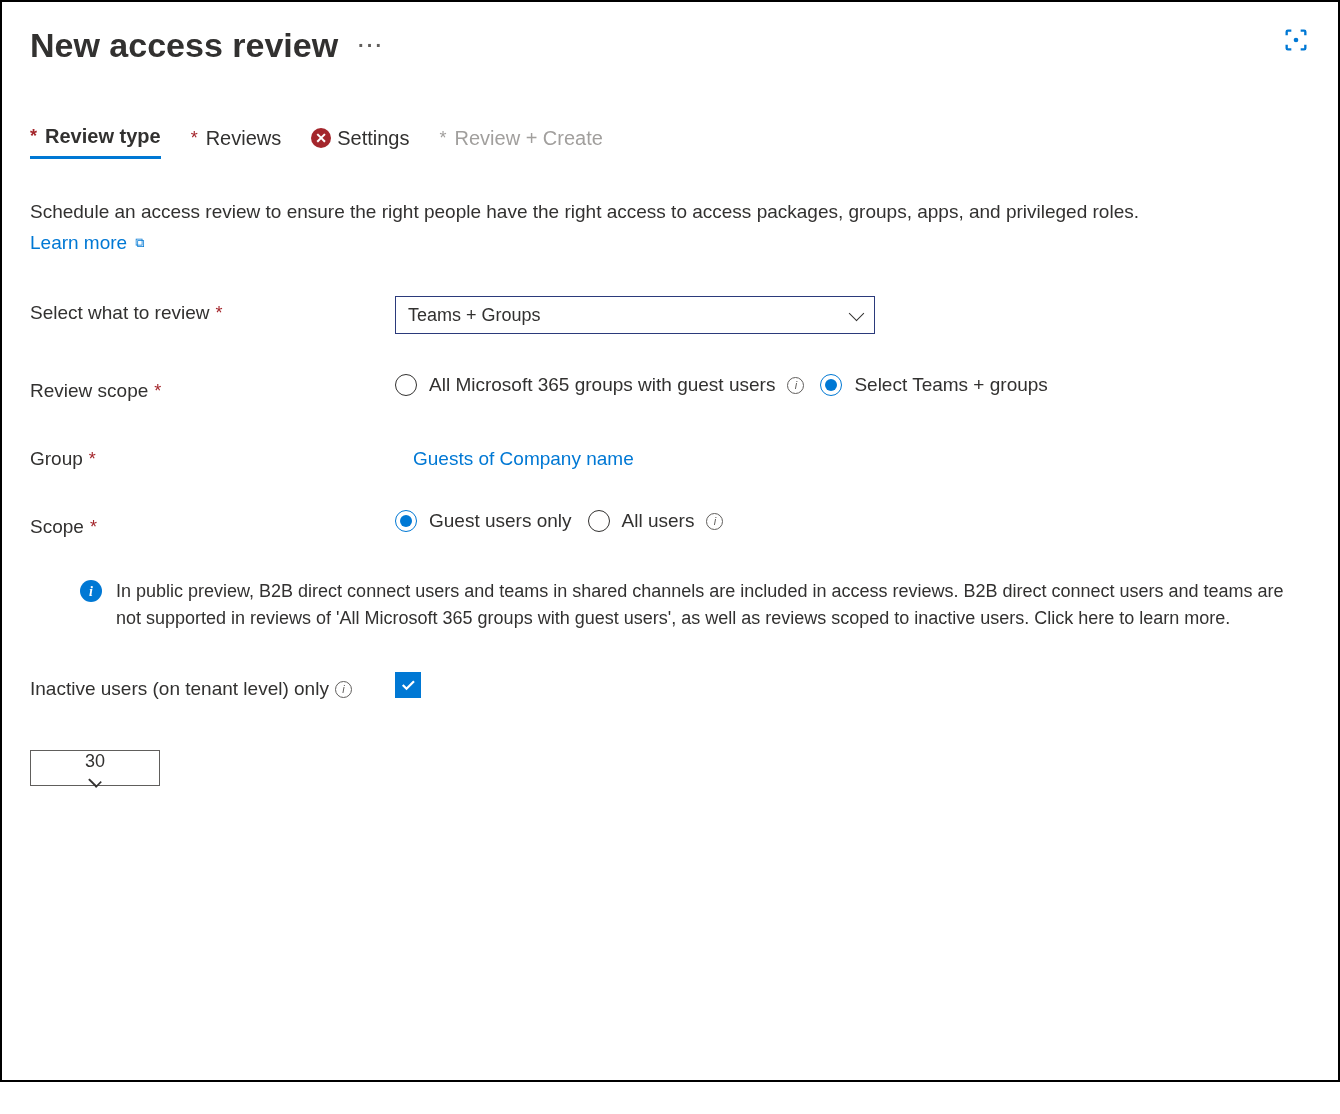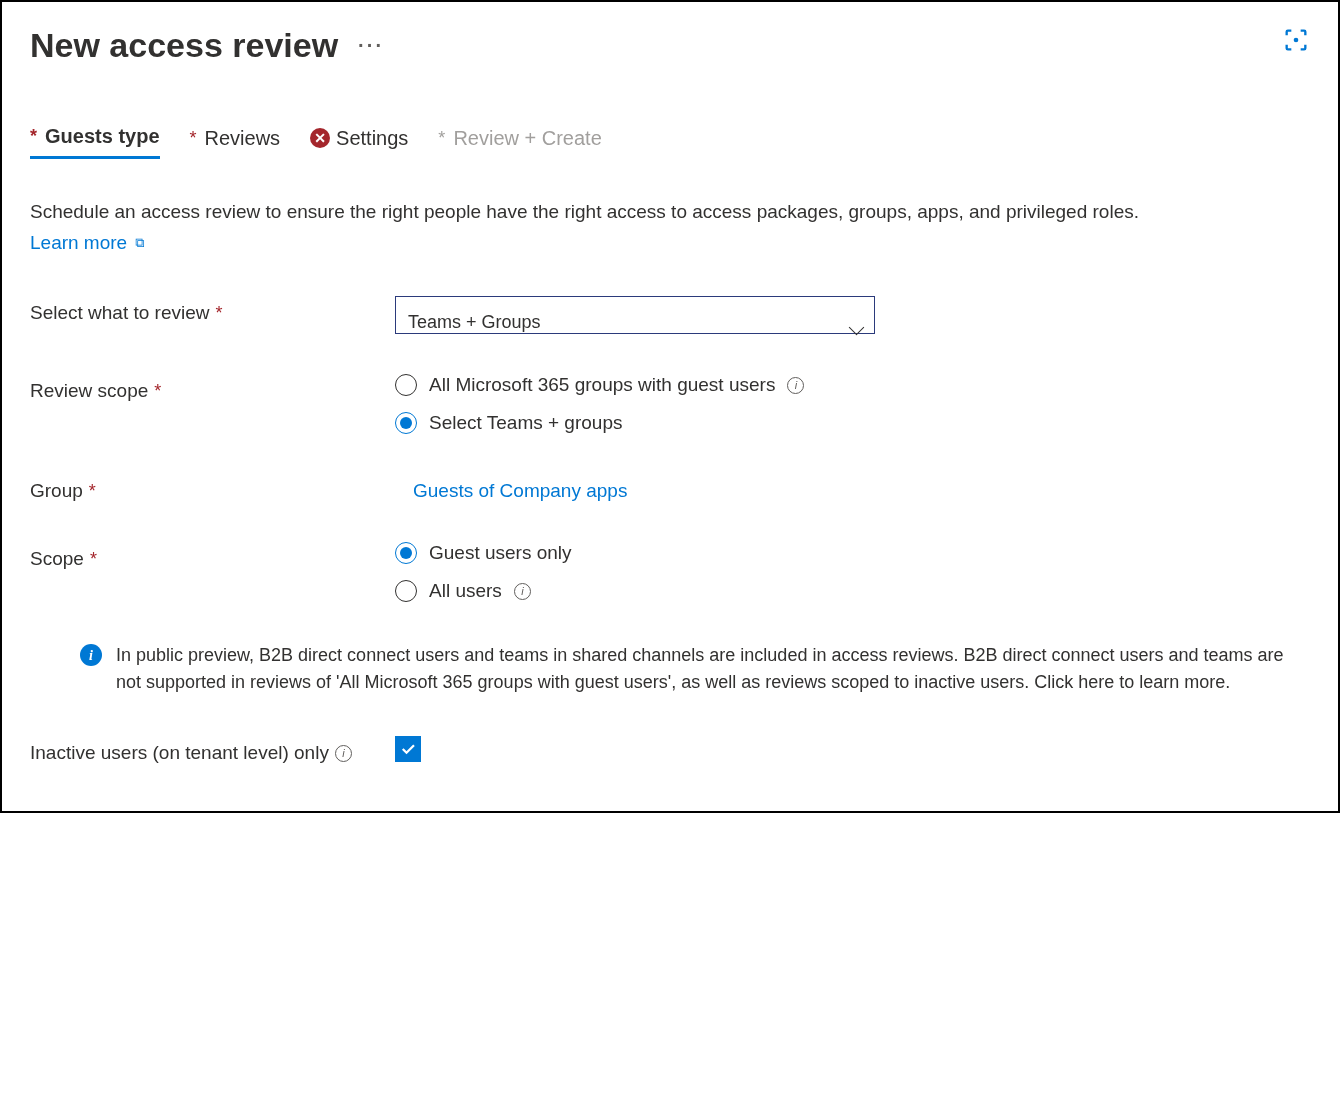--- a/index.html
+++ b/index.html
@@ -5,21 +5,21 @@
   * { box-sizing: border-box; }
   body {
     margin: 0;
     font-family: "Segoe UI", -apple-system, BlinkMacSystemFont, sans-serif;
     background: #fff;
     color: #323130;
   }
   .panel {
     border: 2px solid #000;
     width: 1340px;
-    height: 813px;
+    height: 1082px;
     padding: 24px 28px;
     position: relative;
   }
   .header-row {
     display: flex;
     justify-content: space-between;
     align-items: flex-start;
   }
   .page-title {
     font-size: 34px;
@@ -92,34 +92,34 @@
     align-items: center;
     gap: 6px;
   }
   .form-control { flex: 1; }
   .select-box {
     width: 480px;
     height: 38px;
     border: 1.5px solid #2b3a7b;
     padding: 0 12px;
     display: flex;
-    align-items: flex-end;
+    align-items: center;
     justify-content: space-between;
     font-size: 18px;
     background: #fff;
   }
   .chevron-down {
     border: solid #323130;
     border-width: 0 1.5px 1.5px 0;
     display: inline-block;
     padding: 5px;
     transform: rotate(45deg);
     margin-top: -4px;
   }
-  .radio-group { display: flex; flex-direction: column; gap: 16px; }
+  .radio-group { display: flex; flex-direction: row; gap: 16px; }
   .radio-item {
     display: flex;
     align-items: center;
     gap: 12px;
     font-size: 19px;
   }
   .radio-btn {
     width: 22px; height: 22px; border-radius: 50%;
     border: 1.5px solid #323130;
     display: inline-flex; align-items: center; justify-content: center;
@@ -203,21 +203,21 @@
         <path d="M4 16v3a1 1 0 0 0 1 1h3"></path>
         <path d="M20 16v3a1 1 0 0 1-1 1h-3"></path>
         <circle cx="12" cy="12" r="2" fill="#0078d4" stroke="none"></circle>
       </svg>
     </span>
   </div>
 
   <div class="tabs">
     <div class="tab active">
       <span class="asterisk">*</span>
-      <span>Guests type</span>
+      <span>Review type</span>
     </div>
     <div class="tab">
       <span class="asterisk">*</span>
       <span>Reviews</span>
     </div>
     <div class="tab">
       <span class="error-icon">✕</span>
       <span>Settings</span>
     </div>
     <div class="tab disabled">
@@ -266,21 +266,21 @@
         </label>
       </div>
     </div>
 
     <div class="form-row">
       <div class="form-label">
         <span>Group</span>
         <span class="asterisk">*</span>
       </div>
       <div class="form-control">
-        <a href="#" class="group-link" style="margin-left:18px;">Guests of Company apps</a>
+        <a href="#" class="group-link" style="margin-left:18px;">Guests of Company name</a>
       </div>
     </div>
 
     <div class="form-row">
       <div class="form-label">
         <span>Scope</span>
         <span class="asterisk">*</span>
       </div>
       <div class="form-control radio-group">
         <label class="radio-item">

